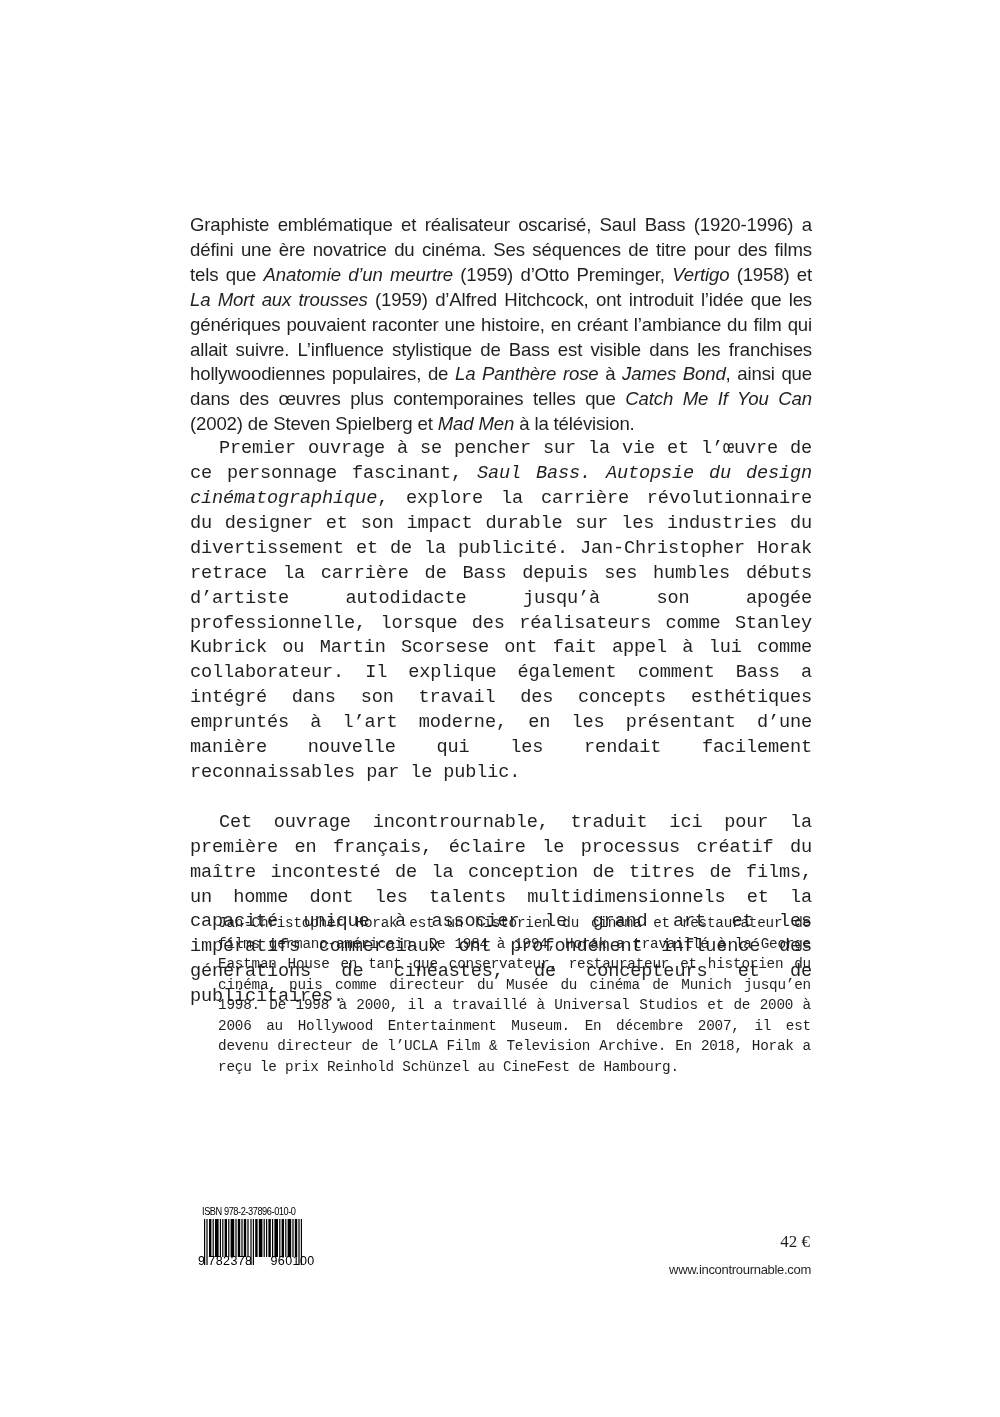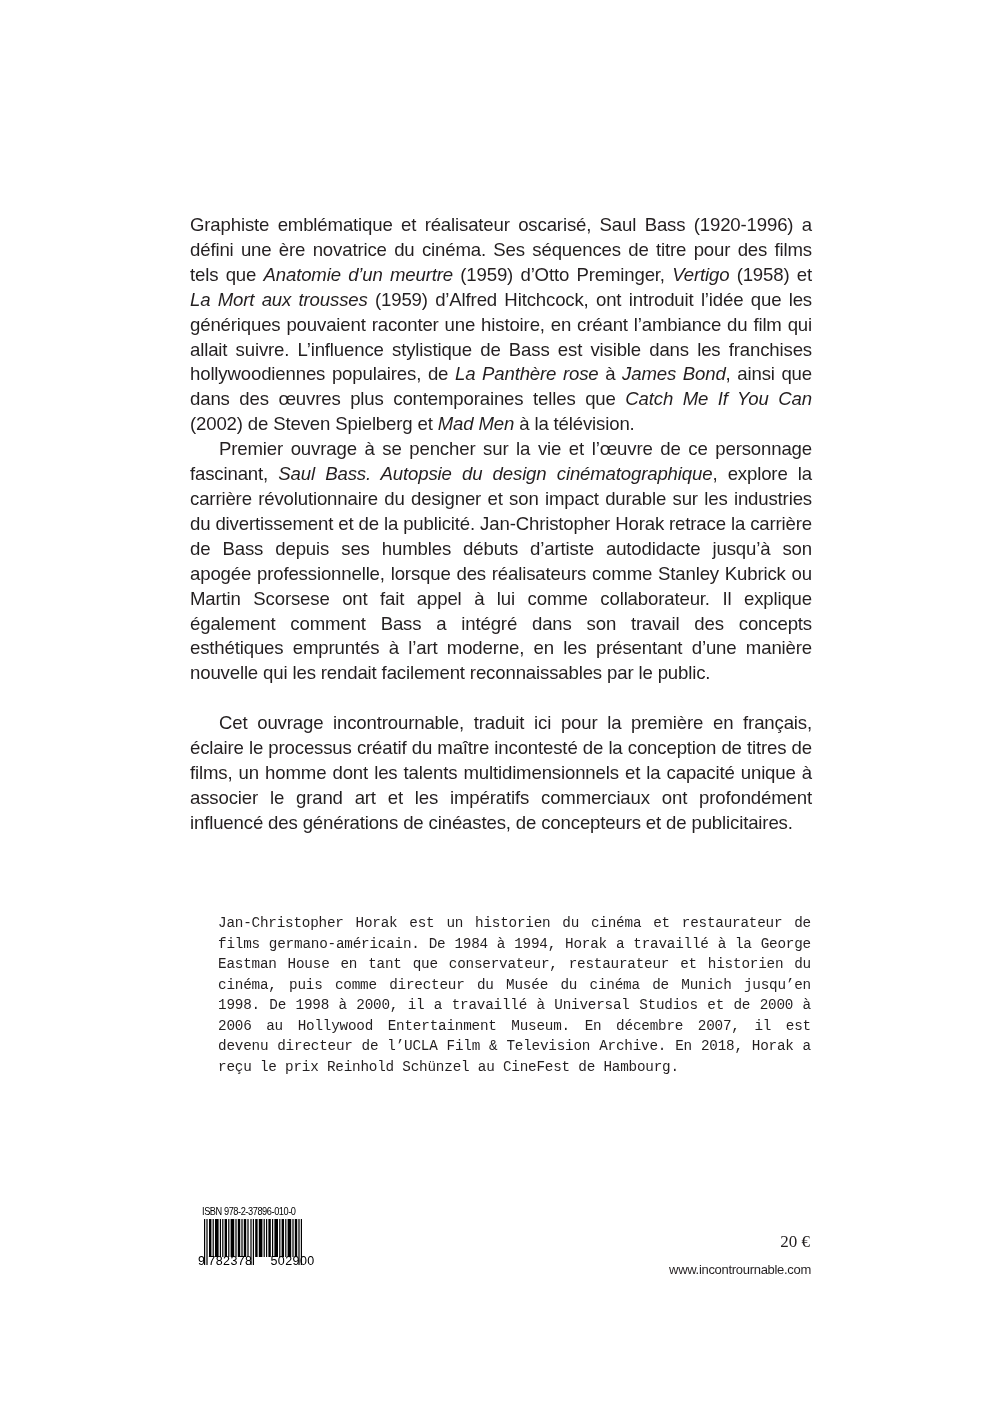--- a/index.html
+++ b/index.html
@@ -30,20 +30,21 @@
       line-height: 24.9px;
       text-align: justify;
       color: #231f20;
       letter-spacing: -0.15px;
     }
     .main-text p {
       margin: 0;
     }
     .main-text p.indent {
       text-indent: 29px;
+      font-family: Liberation Mono, monospace;
     }
     .main-text p.gap {
       margin-top: 25px;
     }
     .main-text em { font-style: italic; }
 
     .bio-text {
       position: absolute;
       left: 218px;
       top: 913px;
@@ -164,20 +165,20 @@
         <rect x="87.2" y="0" width="1.2" height="38"></rect>
         <rect x="89.6" y="0" width="3.6" height="38"></rect>
         <rect x="94.4" y="0" width="1.2" height="38"></rect>
         <rect x="96.8" y="0" width="2.4" height="38"></rect>
 
         <rect x="100.4" y="0" width="1.2" height="46"></rect>
         <rect x="102.8" y="0" width="1.2" height="46"></rect>
       </g>
     </svg>
     <div class="barcode-digits">
-      <span class="lead">9</span><span class="mid">782378</span><span>502900</span>
+      <span class="lead">9</span><span class="mid">782378</span><span>960100</span>
     </div>
   </div>
 
-  <div class="price">20 €</div>
+  <div class="price">42 €</div>
   <div class="website">www.incontrournable.com</div>
 
 </div>
 
 </body></html>

